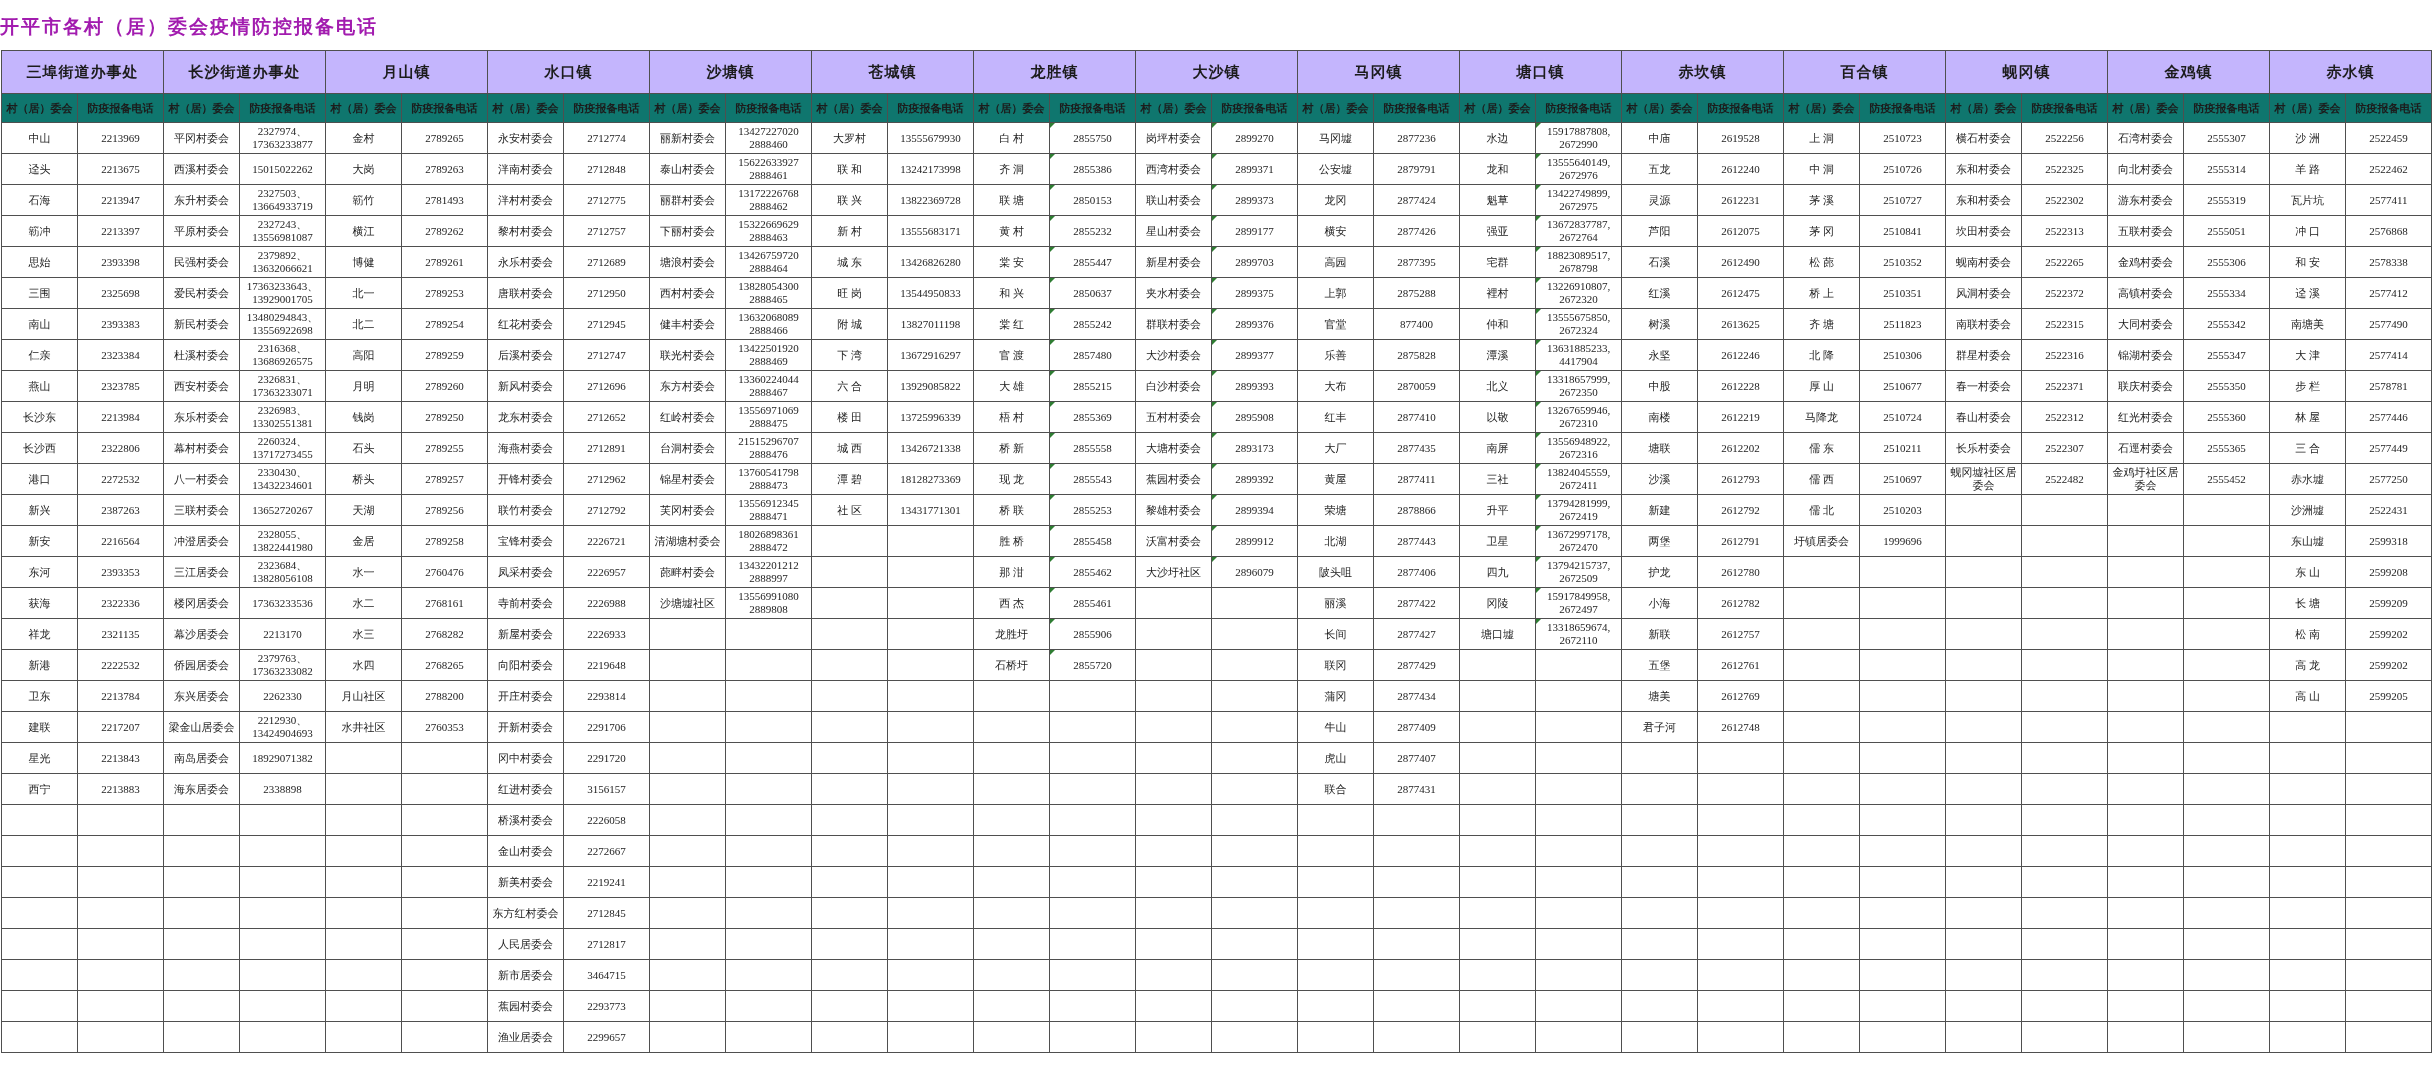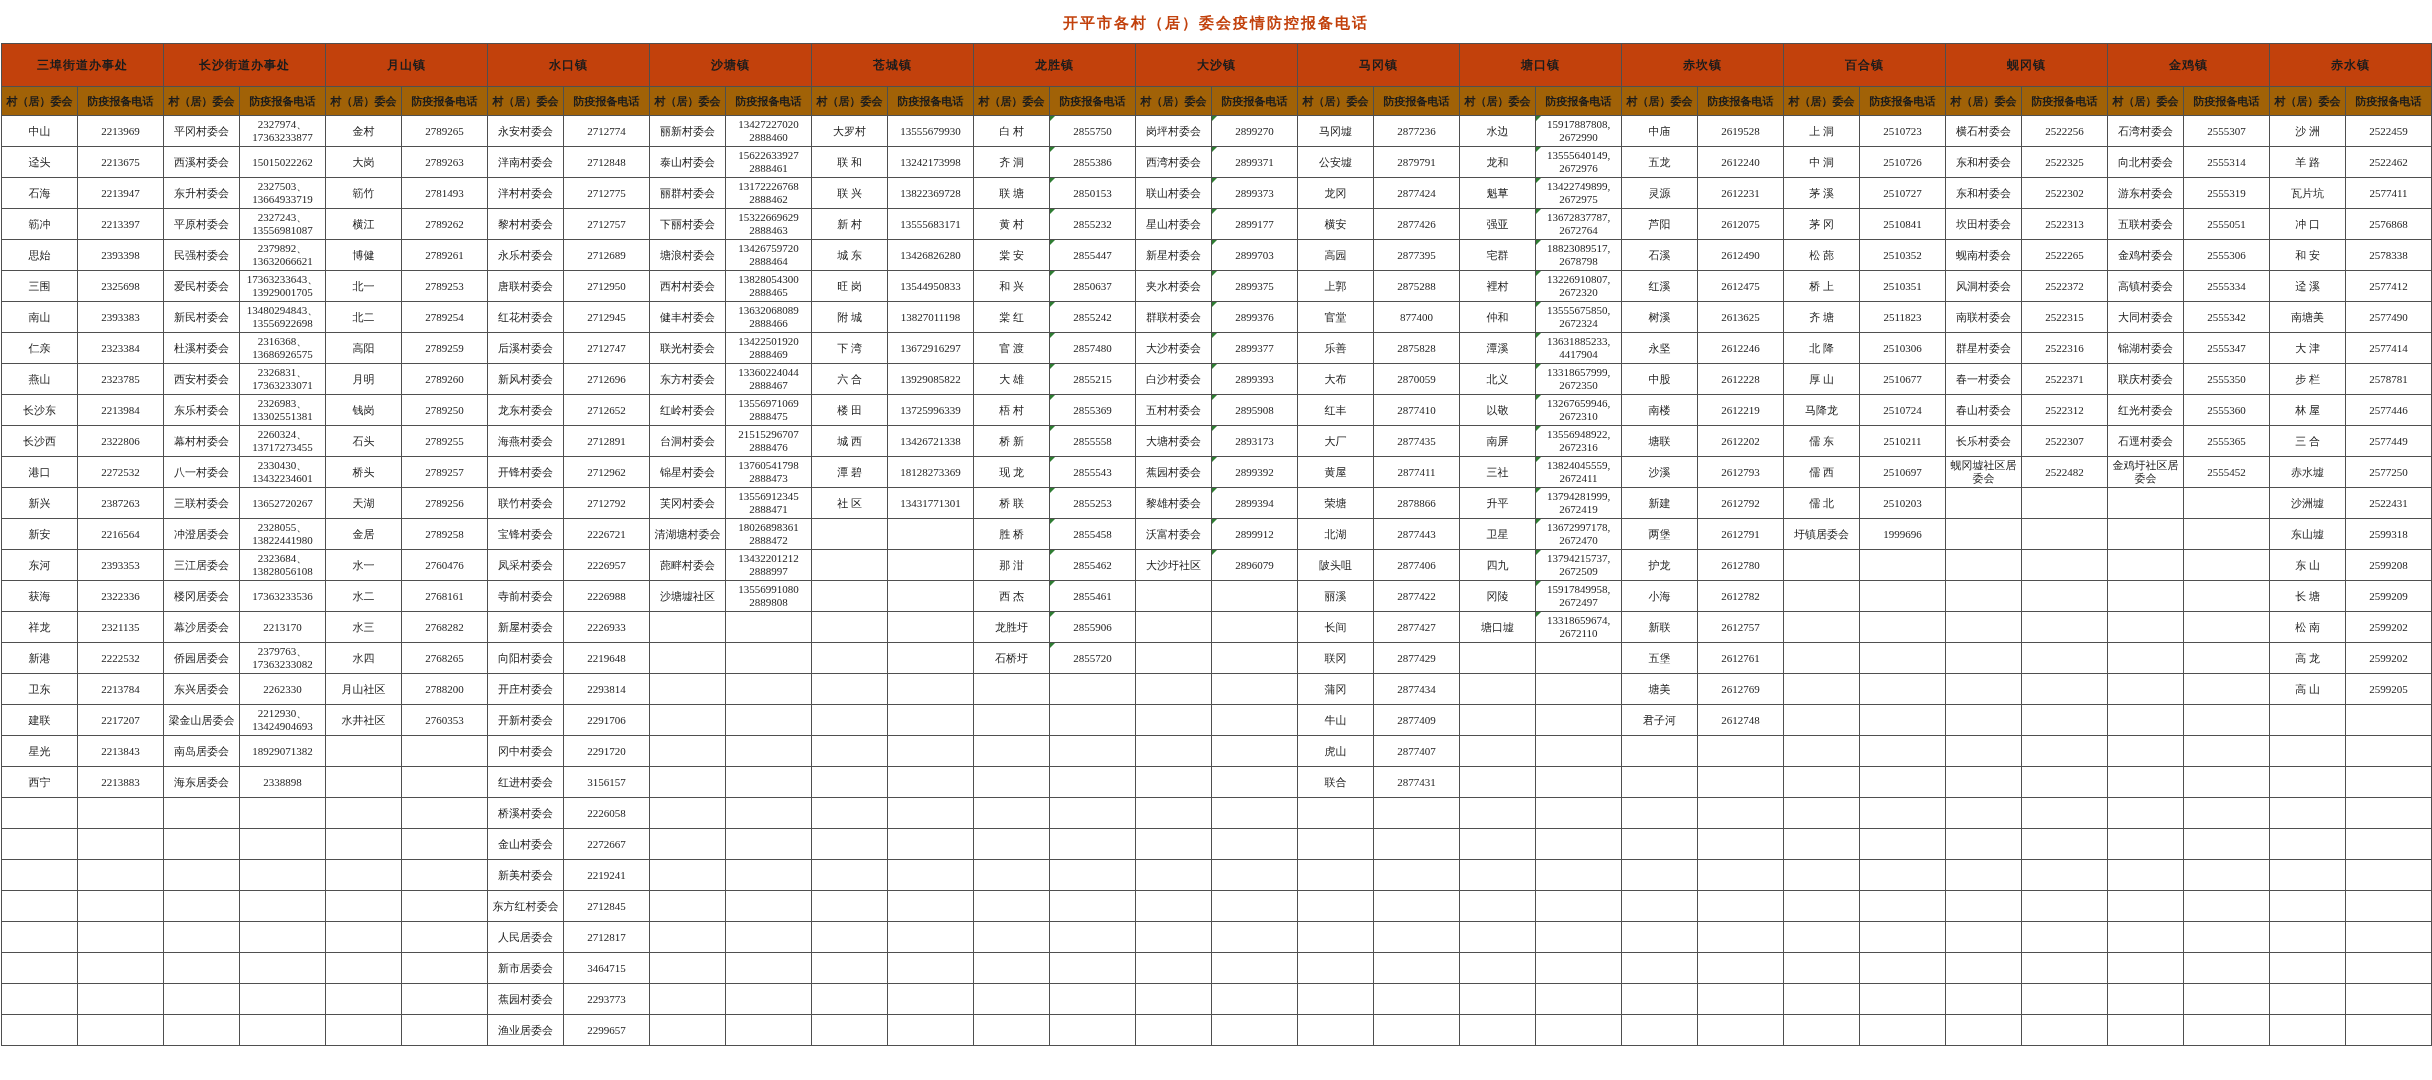--- a/index.html
+++ b/index.html
@@ -1,24 +1,24 @@
 <!DOCTYPE html>
 <html><head>
 <meta charset="utf-8">
 <style>
   html,body{margin:0;padding:0;background:#ffffff;}
   body{width:2432px;height:1080px;overflow:hidden;font-family:"Liberation Serif",serif;color:#1c1c1c;}
   .sheet{width:2432px;}
-  .title{width:100%;text-align:center;font-size:15px;font-weight:bold;letter-spacing:2px;padding:14px 0 10px 0;color:#c2410c;}
+  .title{width:100%;text-align:left;font-size:19px;font-weight:bold;letter-spacing:2px;padding:14px 0 10px 0;color:#a21caf;}
   table{border-collapse:collapse;table-layout:fixed;width:2430px;margin:0 0 0 1px;}
   col.c-name{width:76px;}
   col.c-phone{width:86px;}
   th,td{border:1px solid #4f4f4f;overflow:hidden;}
-  th.town{font-size:12px;font-weight:bold;height:40px;letter-spacing:1px;background:#c2410c;}
-  th.sub{font-size:11px;font-weight:bold;height:24px;padding:2px 0;background:#a16207;}
+  th.town{font-size:15px;font-weight:bold;height:40px;letter-spacing:1px;background:#c4b5fd;}
+  th.sub{font-size:11px;font-weight:bold;height:24px;padding:2px 0;background:#0f766e;}
   td{font-size:11px;text-align:center;vertical-align:middle;height:26px;line-height:13px;padding:2px 1px;position:relative;white-space:pre-line;word-break:break-all;}
   td.phone{letter-spacing:0;}
   td.flagged::before{content:"";position:absolute;top:0;left:0;width:0;height:0;border-top:5px solid #2e7d32;border-right:5px solid transparent;}
 </style>
 </head>
 <body>
 
 <div class="sheet">
   <div class="title">开平市各村（居）委会疫情防控报备电话</div>
   <table>

